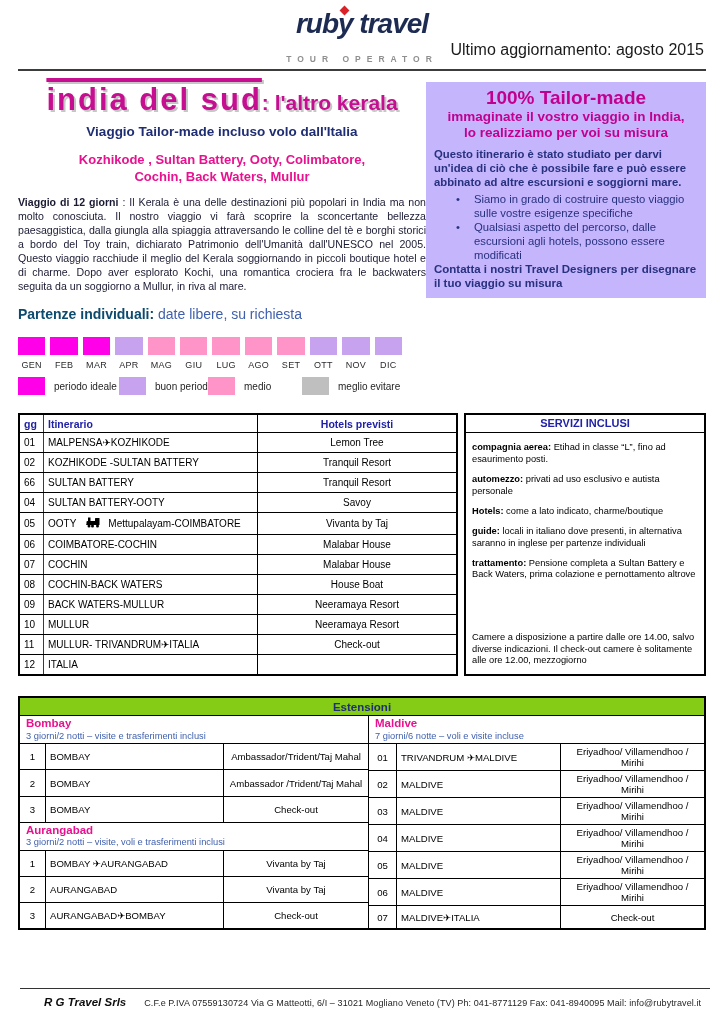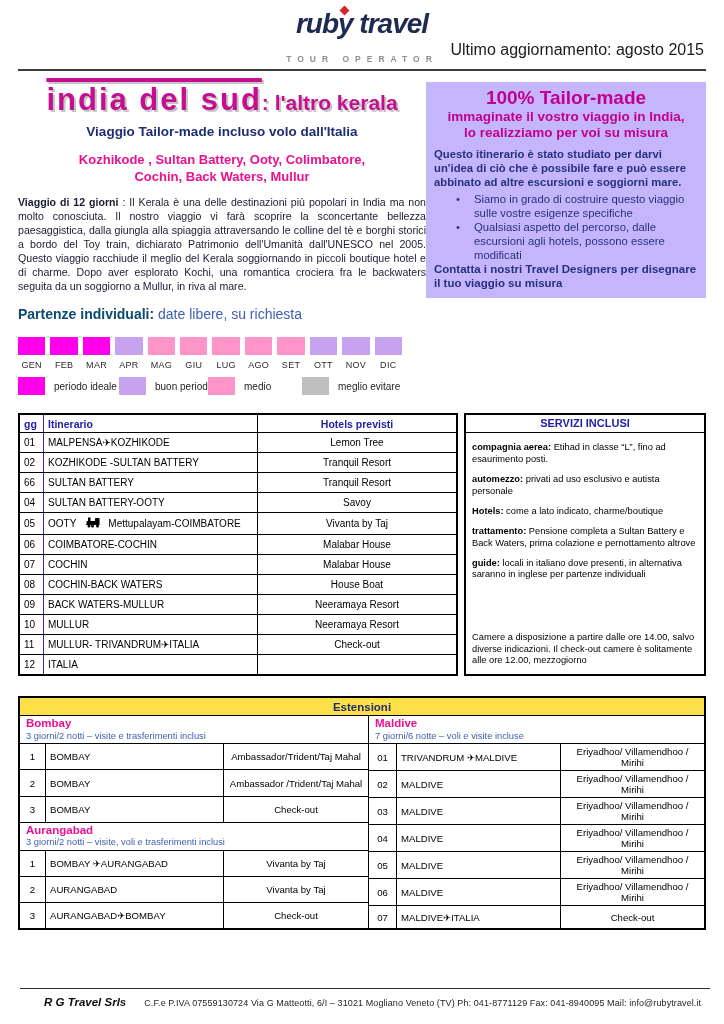--- a/index.html
+++ b/index.html
@@ -76,21 +76,21 @@
   .train-icon { display:inline-block; margin:0 7px 0 10px; }
 
   .services-box { flex:1; border:2px solid #000; display:flex; flex-direction:column; background:#fff; }
   .sv-head { text-align:center; color:#2121a8; font-weight:bold; font-size:11px; padding:2px 0 3px 0; border-bottom:1px solid #000; }
   .sv-body { flex:1; display:flex; flex-direction:column; gap:8px; padding:9px 6px 7px 6px; font-size:9.3px; line-height:1.28; color:#000; }
   .sv-item .ld { font-weight:bold; }
   .sv-note { margin-top:auto; font-size:9.3px; line-height:1.28; }
 
   
   .ext { margin:20px 18px 0 18px; border:2px solid #000; background:#fff; }
-  .ext-title { background:#fde047; text-align:center; color:#1f2d73; font-weight:bold; font-size:11.5px; padding:2.5px 0; border-bottom:1px solid #000; }
+  .ext-title { background:#84cc16; text-align:center; color:#1f2d73; font-weight:bold; font-size:11.5px; padding:2.5px 0; border-bottom:1px solid #000; }
   .ext-grid { display:grid; grid-template-columns:349px 1fr; height:212px; }
   .ext-left { border-right:1px solid #000; display:flex; flex-direction:column; }
   .ext-right { display:flex; flex-direction:column; }
   .band { padding:1px 6px 2px 6px; border-bottom:1px solid #000; }
   .band-name { color:#e8118f; font-weight:bold; font-size:11.5px; line-height:1.15; }
   .band-desc { color:#3f5fad; font-size:9.3px; line-height:1.15; }
   .ext-row { flex:1; display:grid; border-bottom:1px solid #000; font-size:9.6px; }
   .ext-row:last-child { border-bottom:none; }
   .ext-left .ext-row { grid-template-columns:26px 178px 1fr; }
   .ext-right .ext-row { grid-template-columns:28px 164px 1fr; }
@@ -309,22 +309,22 @@
           <div class="c-hotel"></div>
         </div>
     </div>
 
     <div class="services-box">
       <div class="sv-head">SERVIZI INCLUSI</div>
       <div class="sv-body">
         <div class="sv-item"><span class="ld">compagnia aerea:</span><span> Etihad in classe “L”, fino ad esaurimento posti.</span></div>
         <div class="sv-item"><span class="ld">automezzo:</span><span> privati ad uso esclusivo e autista personale</span></div>
         <div class="sv-item"><span class="ld">Hotels:</span><span> come a lato indicato, charme/boutique</span></div>
+        <div class="sv-item"><span class="ld">guide:</span><span> locali in italiano dove presenti, in alternativa saranno in inglese per partenze individuali</span></div>
         <div class="sv-item"><span class="ld">trattamento:</span><span> Pensione completa a Sultan Battery e Back Waters, prima colazione e pernottamento altrove</span></div>
-        <div class="sv-item"><span class="ld">guide:</span><span> locali in italiano dove presenti, in alternativa saranno in inglese per partenze individuali</span></div>
         <div class="sv-note">Camere a disposizione a partire dalle ore 14.00, salvo diverse indicazioni. Il check-out camere è solitamente alle ore 12.00, mezzogiorno</div>
       </div>
     </div>
   </div>
 
   <div class="ext">
     <div class="ext-title">Estensioni</div>
     <div class="ext-grid">
       <div class="ext-left">
         <div class="band">

